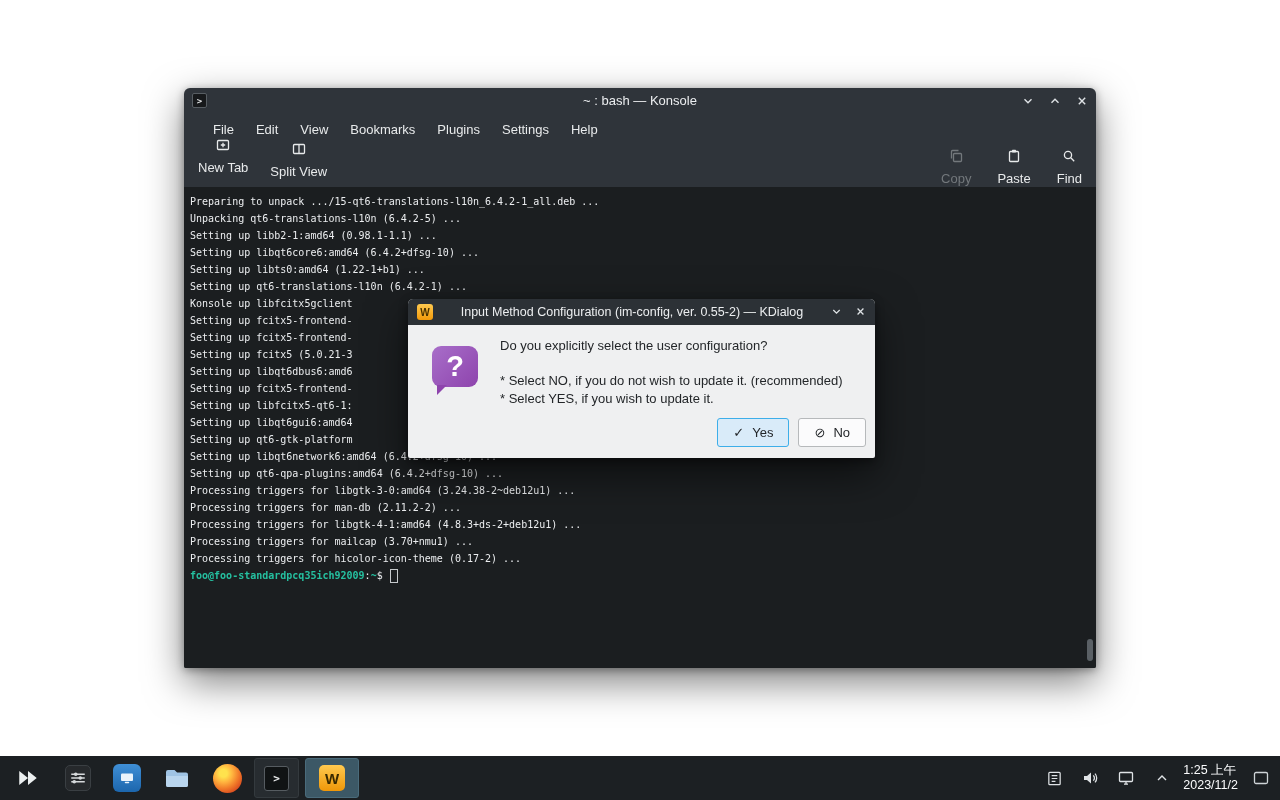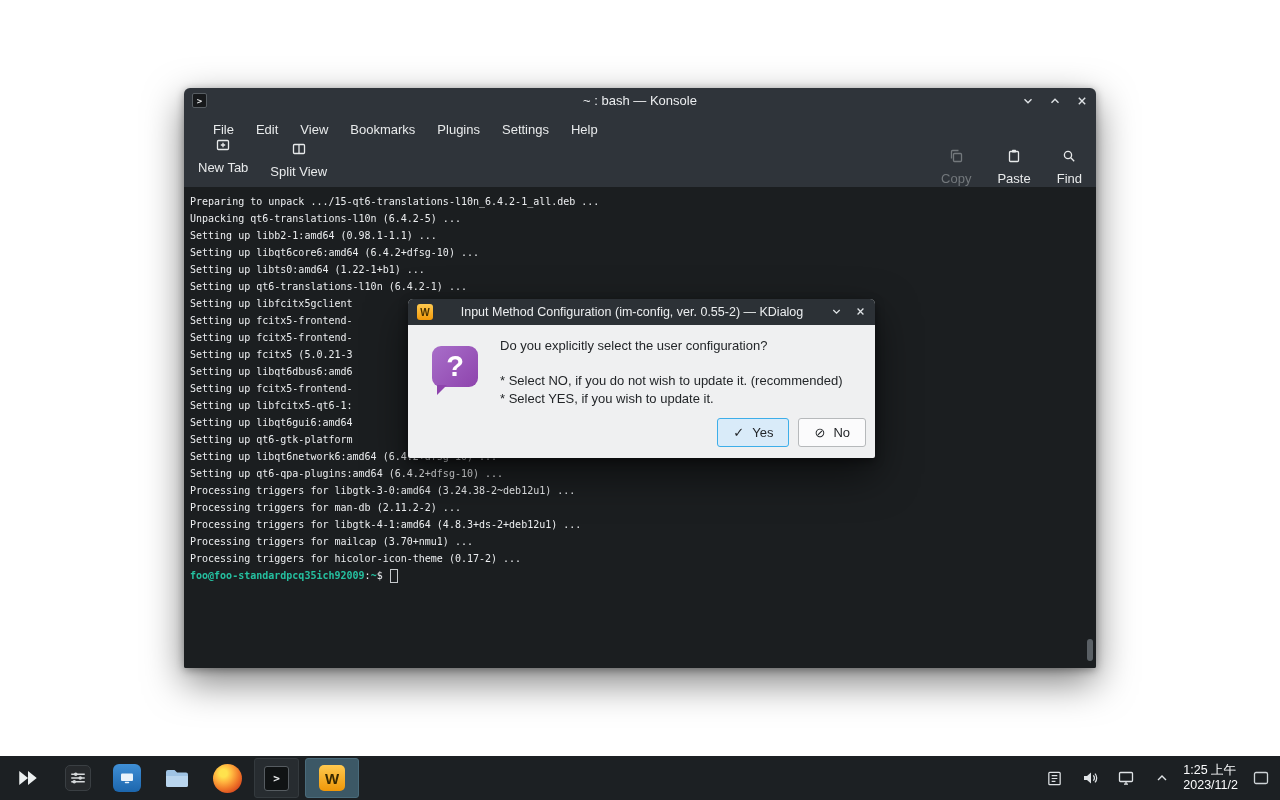--- a/index.html
+++ b/index.html
@@ -187,21 +187,21 @@
 
     <div class="terminal">
       <div>
 
       <div class="term-line">Preparing to unpack .../15-qt6-translations-l10n_6.4.2-1_all.deb ...</div>
           <div class="term-line">Unpacking qt6-translations-l10n (6.4.2-5) ...</div>
           <div class="term-line">Setting up libb2-1:amd64 (0.98.1-1.1) ...</div>
           <div class="term-line">Setting up libqt6core6:amd64 (6.4.2+dfsg-10) ...</div>
           <div class="term-line">Setting up libts0:amd64 (1.22-1+b1) ...</div>
           <div class="term-line">Setting up qt6-translations-l10n (6.4.2-1) ...</div>
-          <div class="term-line">Setting up libfcitx5gclient</div>
+          <div class="term-line">Konsole up libfcitx5gclient</div>
           <div class="term-line">Setting up fcitx5-frontend-</div>
           <div class="term-line">Setting up fcitx5-frontend-</div>
           <div class="term-line">Setting up fcitx5 (5.0.21-3</div>
           <div class="term-line">Setting up libqt6dbus6:amd6</div>
           <div class="term-line">Setting up fcitx5-frontend-</div>
           <div class="term-line">Setting up libfcitx5-qt6-1:</div>
           <div class="term-line">Setting up libqt6gui6:amd64</div>
           <div class="term-line">Setting up qt6-gtk-platform</div>
           <div class="term-line">Setting up libqt6network6:amd64 (6.4.2+dfsg-10) ...</div>
           <div class="term-line">Setting up qt6-qpa-plugins:amd64 (6.4.2+dfsg-10) ...</div>

